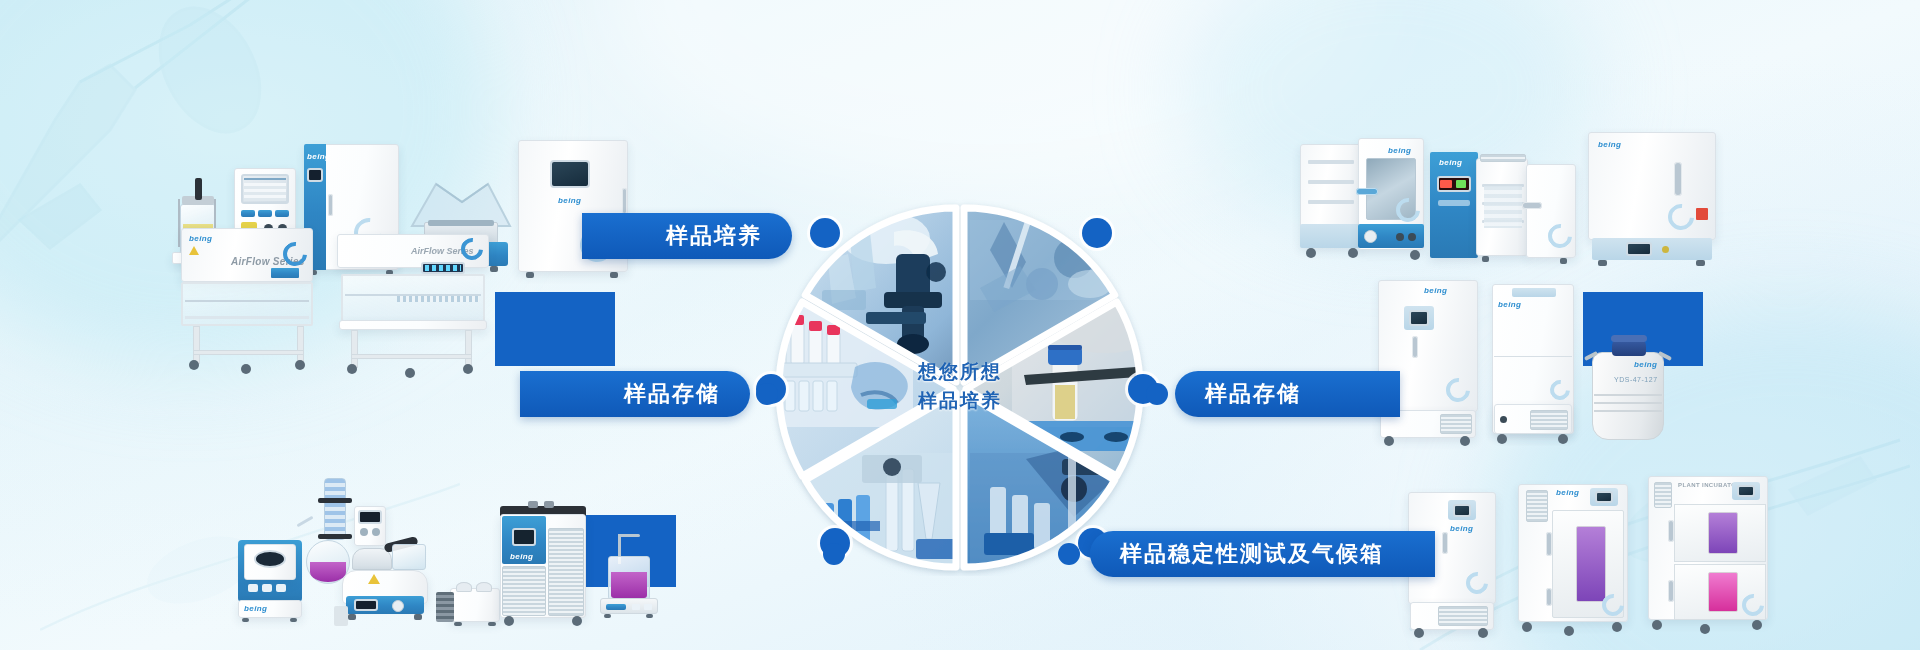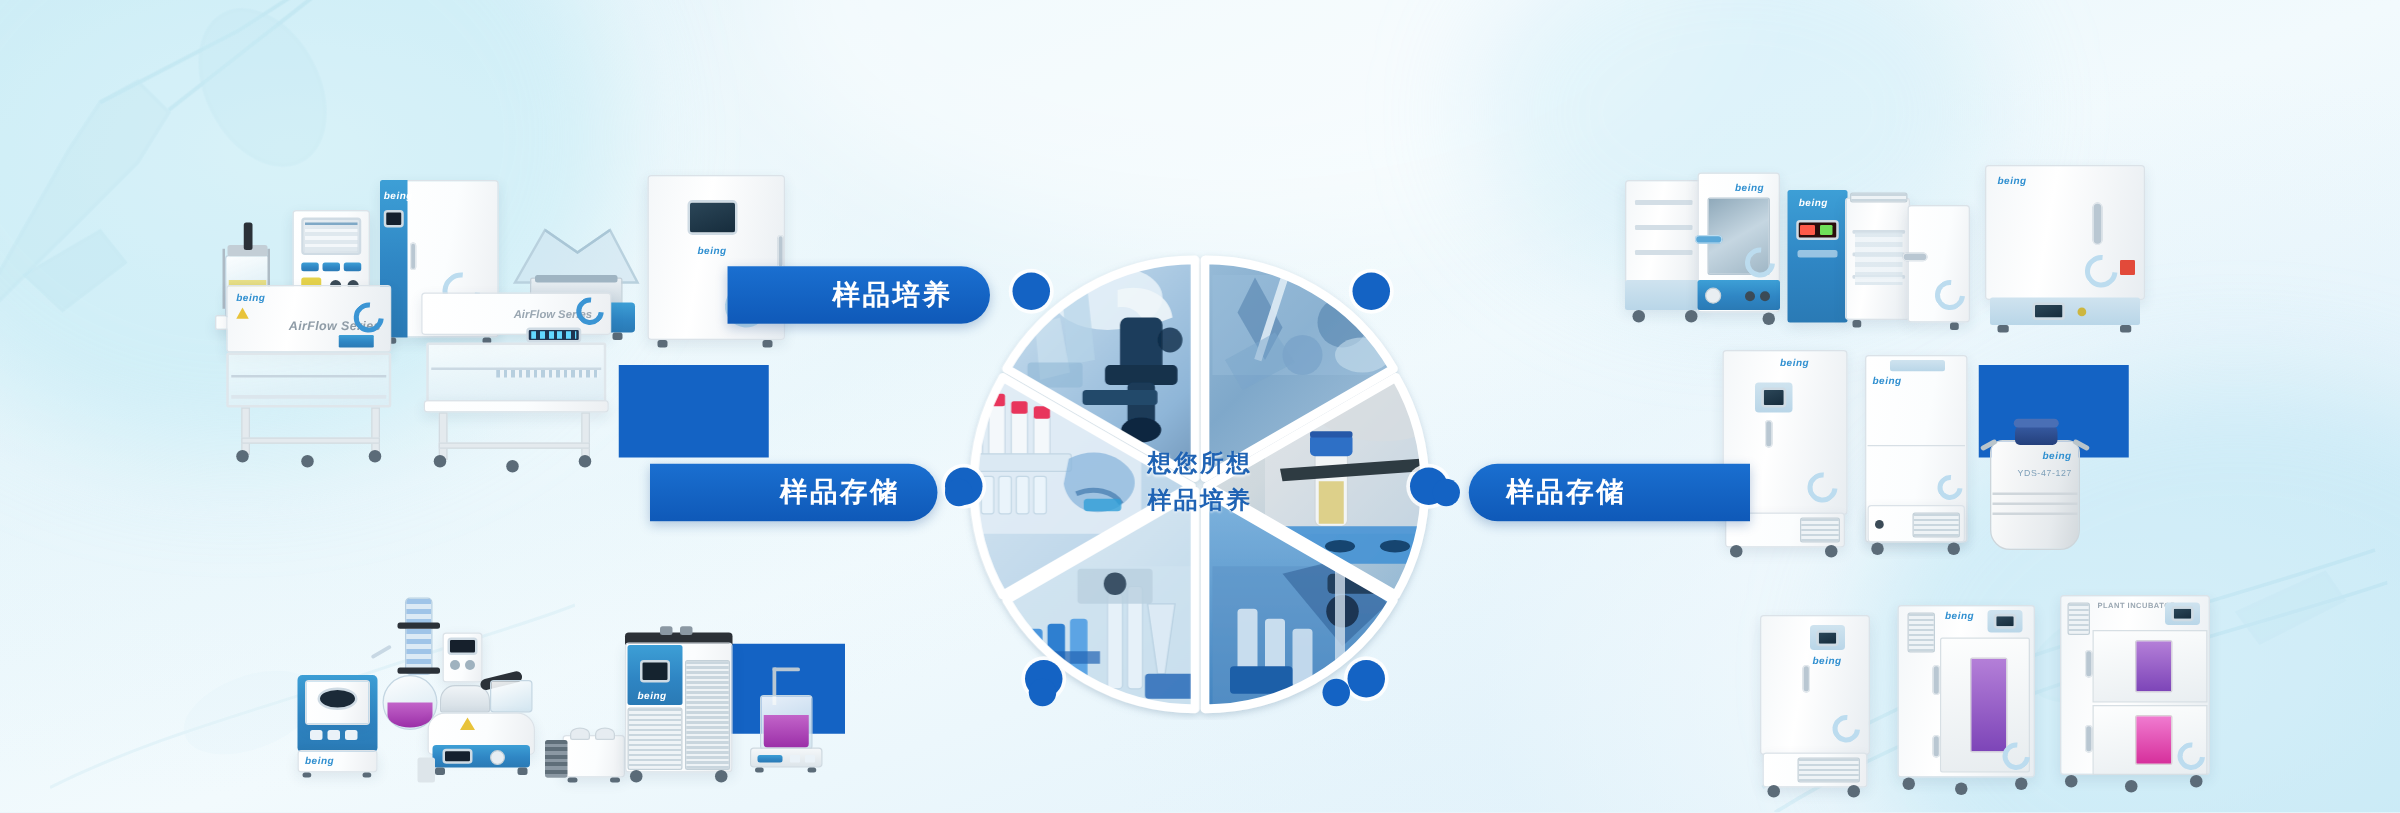--- a/index.html
+++ b/index.html
@@ -792,19 +792,22 @@
 
   <div class="pill left" style="left:520px; top:371px; width:230px;">
     <span>样品存储</span>
   </div>
 
   <div class="pill right" style="left:1175px; top:371px; width:225px;">
     <span>样品存储</span>
   </div>
 
 
+  <div class="pill right" style="left:1090px; top:531px; width:345px;">
+    <span>样品稳定性测试及气候箱</span>
+  </div>
 
   <div class="dot" style="left:756px; top:383px;"></div>
   <div class="dot" style="left:823px; top:543px;"></div>
   <div class="dot" style="left:1058px; top:543px;"></div>
   <div class="dot" style="left:1146px; top:383px;"></div>
 
 </div>
 
 </body></html>

